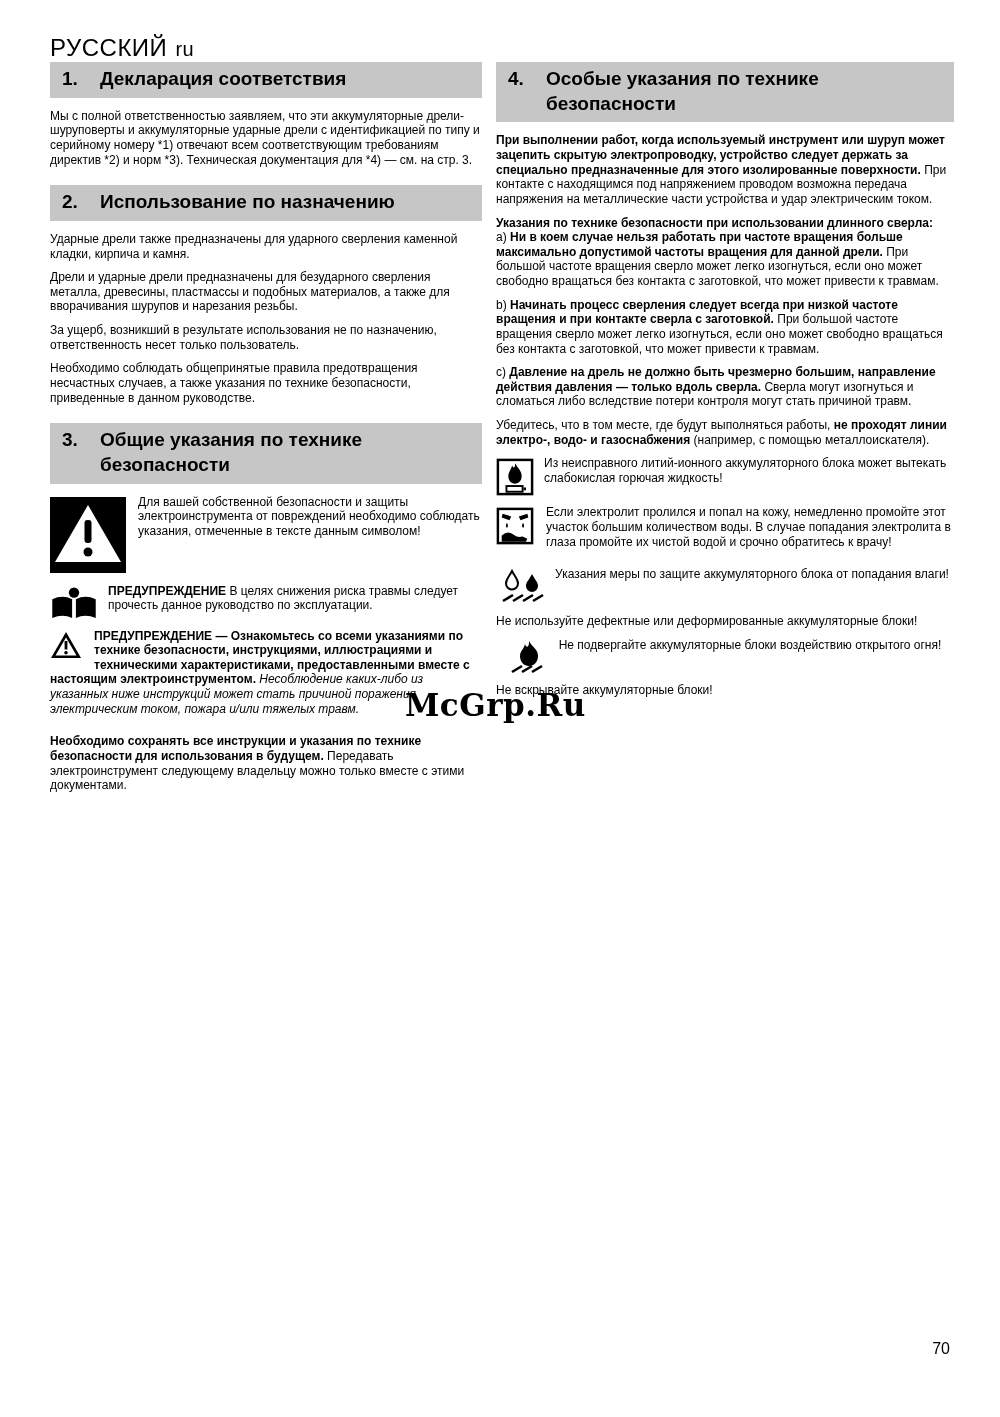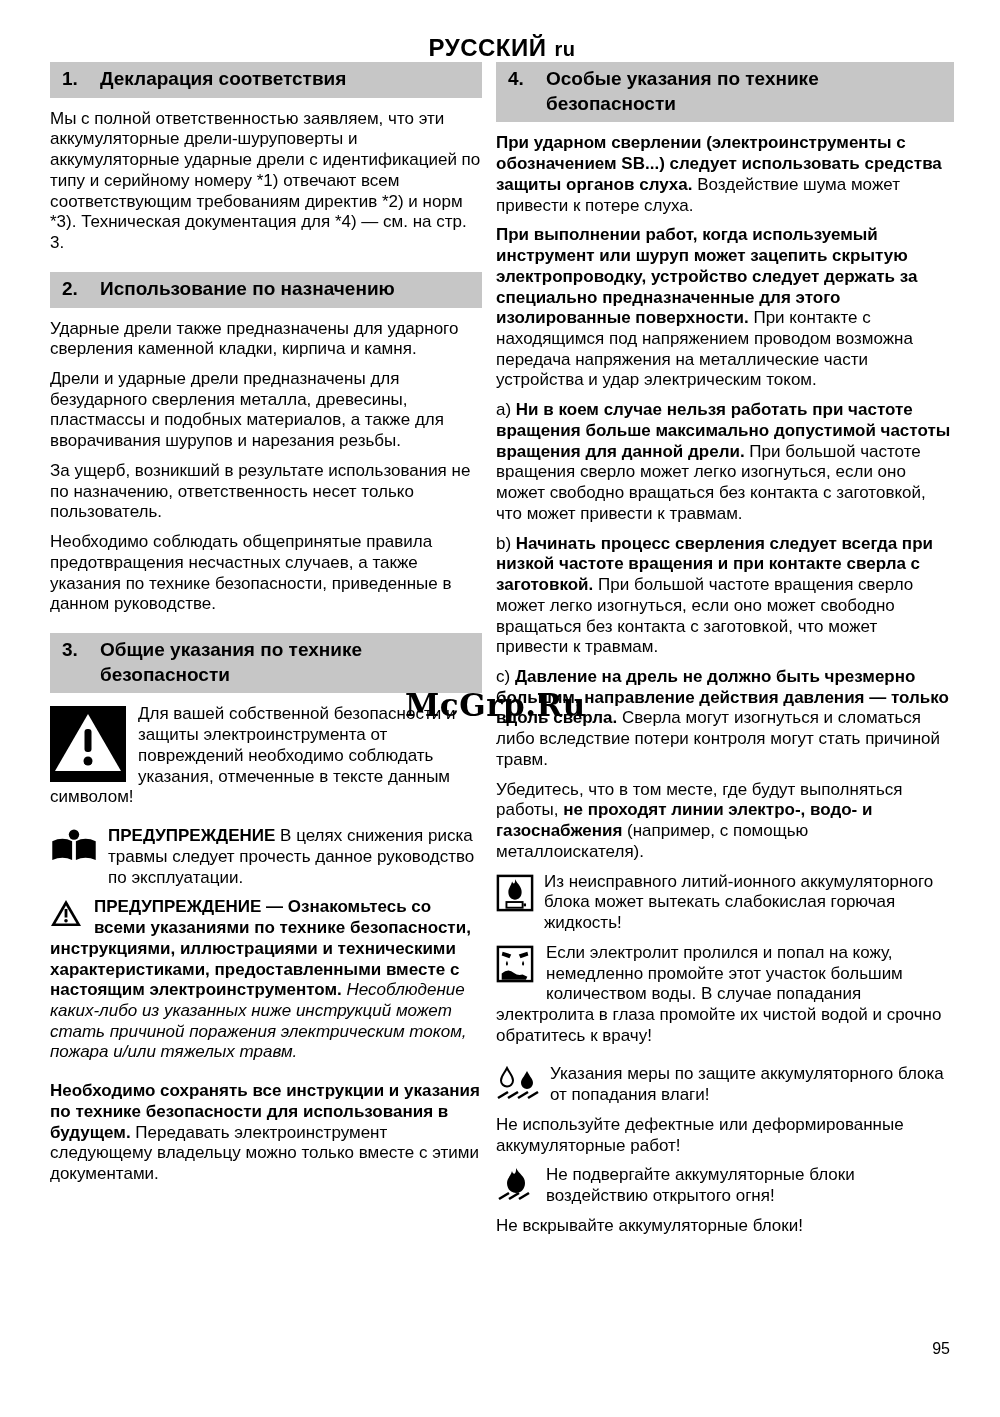--- a/index.html
+++ b/index.html
@@ -4,38 +4,38 @@
 <style>
   * { margin:0; padding:0; box-sizing:border-box; }
   html,body { background:#ffffff; }
   body {
     width:1000px; height:1417px; position:relative;
     font-family:"Liberation Sans", sans-serif; color:#000;
     overflow:hidden;
   }
   .page { padding:34px 46px 0 50px; }
 
-  .lang-line { text-align:center; font-weight:bold; font-size:24px; letter-spacing:.5px; }
+  .lang-line { text-align:left; font-weight:normal; font-size:24px; letter-spacing:.5px; }
   .lang-code { font-size:20px; margin-left:8px; }
 
   h1.doc-title { font-size:30px; font-weight:bold; margin:10px 0 20px 0; letter-spacing:-0.3px; }
 
   .columns { display:flex; gap:14px; align-items:flex-start; }
   .col-left  { width:432px; flex:none; }
   .col-right { width:458px; flex:none; }
 
   .sec-header {
     background:#c6c6c6; display:flex; align-items:flex-start;
     padding:5px 8px 6px 12px; margin:0 0 11px 0;
   }
   .sec-header.mt { margin-top:18px; }
   .sec-num   { font-weight:bold; font-size:19px; width:38px; flex:none; line-height:1.3; }
   .sec-title { font-weight:bold; font-size:19px; line-height:1.3; }
 
-  p.body { font-size:17px; line-height:1.22; margin-bottom:9px; overflow-wrap:break-word; }
+  p.body { font-size:12px; line-height:1.22; margin-bottom:9px; overflow-wrap:break-word; }
   .b { font-weight:bold; }
   .i { font-style:italic; }
 
   .warn-float { margin-bottom:9px; }
   .warn-float::after { content:""; display:block; clear:both; }
   .warn-float .icon-f { float:left; margin:2px 12px 2px 0; }
 
   .warn-flex { display:flex; gap:10px; margin-bottom:9px; align-items:flex-start;justify-content:center; }
   .warn-flex .icon-c { flex:none; padding-top:2px; }
   .warn-flex p.body { margin-bottom:0; }
@@ -124,22 +124,22 @@
 
     </div>
 
     <div class="col-right">
 
       <div class="sec-header">
         <span class="sec-num">4.</span>
         <span class="sec-title">Особые указания по технике безопасности</span>
       </div>
 
-      <p class="body"><span class="b">При ударном сверлении (электроинструменты с обозначением SB...) следует использовать средства защиты органов слуха. </span><span>Воздействие шума может привести к потере слуха.</span></p>
       <p class="body"><span class="b">При выполнении работ, когда используемый инструмент или шуруп может зацепить скрытую электропроводку, устройство следует держать за специально предназначенные для этого изолированные поверхности. </span><span>При контакте с находящимся под напряжением проводом возможна передача напряжения на металлические части устройства и удар электрическим током.</span></p>
+      <p class="body" style="margin-bottom:0"><span class="b">Указания по технике безопасности при использовании длинного сверла:</span></p>
       <p class="body"><span>a) </span><span class="b">Ни в коем случае нельзя работать при частоте вращения больше максимально допустимой частоты вращения для данной дрели. </span><span>При большой частоте вращения сверло может легко изогнуться, если оно может свободно вращаться без контакта с заготовкой, что может привести к травмам.</span></p>
       <p class="body"><span>b) </span><span class="b">Начинать процесс сверления следует всегда при низкой частоте вращения и при контакте сверла с заготовкой. </span><span>При большой частоте вращения сверло может легко изогнуться, если оно может свободно вращаться без контакта с заготовкой, что может привести к травмам.</span></p>
       <p class="body"><span>c) </span><span class="b">Давление на дрель не должно быть чрезмерно большим, направление действия давления — только вдоль сверла. </span><span>Сверла могут изогнуться и сломаться либо вследствие потери контроля могут стать причиной травм.</span></p>
       <p class="body"><span>Убедитесь, что в том месте, где будут выполняться работы, </span><span class="b">не проходят линии электро-, водо- и газоснабжения</span><span> (например, с помощью металлоискателя).</span></p>
 
       <div class="warn-flex">
         <span class="icon-c">
           <svg width="38" height="38" viewBox="0 0 40 40">
             <rect x="2" y="2" width="36" height="36" fill="none" stroke="#000" stroke-width="2.6"></rect>
             <path d="M20 5.5 C23 11 27 13 27 19 C27 24 24 27 20 27 C16 27 13 24 13 19 C13 15 16 12 17 8 C18 11 20.5 11 20 5.5 Z" fill="#000"></path>
@@ -168,32 +168,32 @@
         <span class="icon-c">
           <svg width="44" height="36" viewBox="0 0 44 36">
             <path d="M11 2 C14 8 17 10 17 14.5 a6 6 0 1 1 -12 0 C5 10 8 8 11 2 Z" fill="none" stroke="#000" stroke-width="2"></path>
             <path d="M31 5 C34 11 37 13 37 17 a6 6 0 1 1 -12 0 C25 13 28 11 31 5 Z" fill="#000"></path>
             <path d="M2 32 L12 26 M12 32 L22 26 M22 32 L32 26 M32 32 L42 26" stroke="#000" stroke-width="2.6" fill="none"></path>
           </svg>
         </span>
         <p class="body">Указания меры по защите аккумуляторного блока от попадания влаги!</p>
       </div>
 
-      <p class="body">Не используйте дефектные или деформированные аккумуляторные работ!</p>
+      <p class="body">Не используйте дефектные или деформированные аккумуляторные блоки!</p>
 
       <div class="warn-flex">
         <span class="icon-c">
           <svg width="40" height="34" viewBox="0 0 40 34">
             <path d="M20 1 C23 7 29 9 29 16 C29 22 25 26 20 26 C15 26 11 22 11 16 C11 11 15 9 16 4 C17 8 20.5 8 20 1 Z" fill="#000"></path>
             <path d="M3 32 L13 26 M13 32 L23 26 M23 32 L33 26" stroke="#000" stroke-width="2.6" fill="none"></path>
           </svg>
         </span>
         <p class="body">Не подвергайте аккумуляторные блоки воздействию открытого огня!</p>
       </div>
 
       <p class="body">Не вскрывайте аккумуляторные блоки!</p>
 
     </div>
   </div>
 </div>
 
 <div class="watermark">McGrp.Ru</div>
-<div class="page-number">95</div>
+<div class="page-number">70</div>
 
 </body></html>

